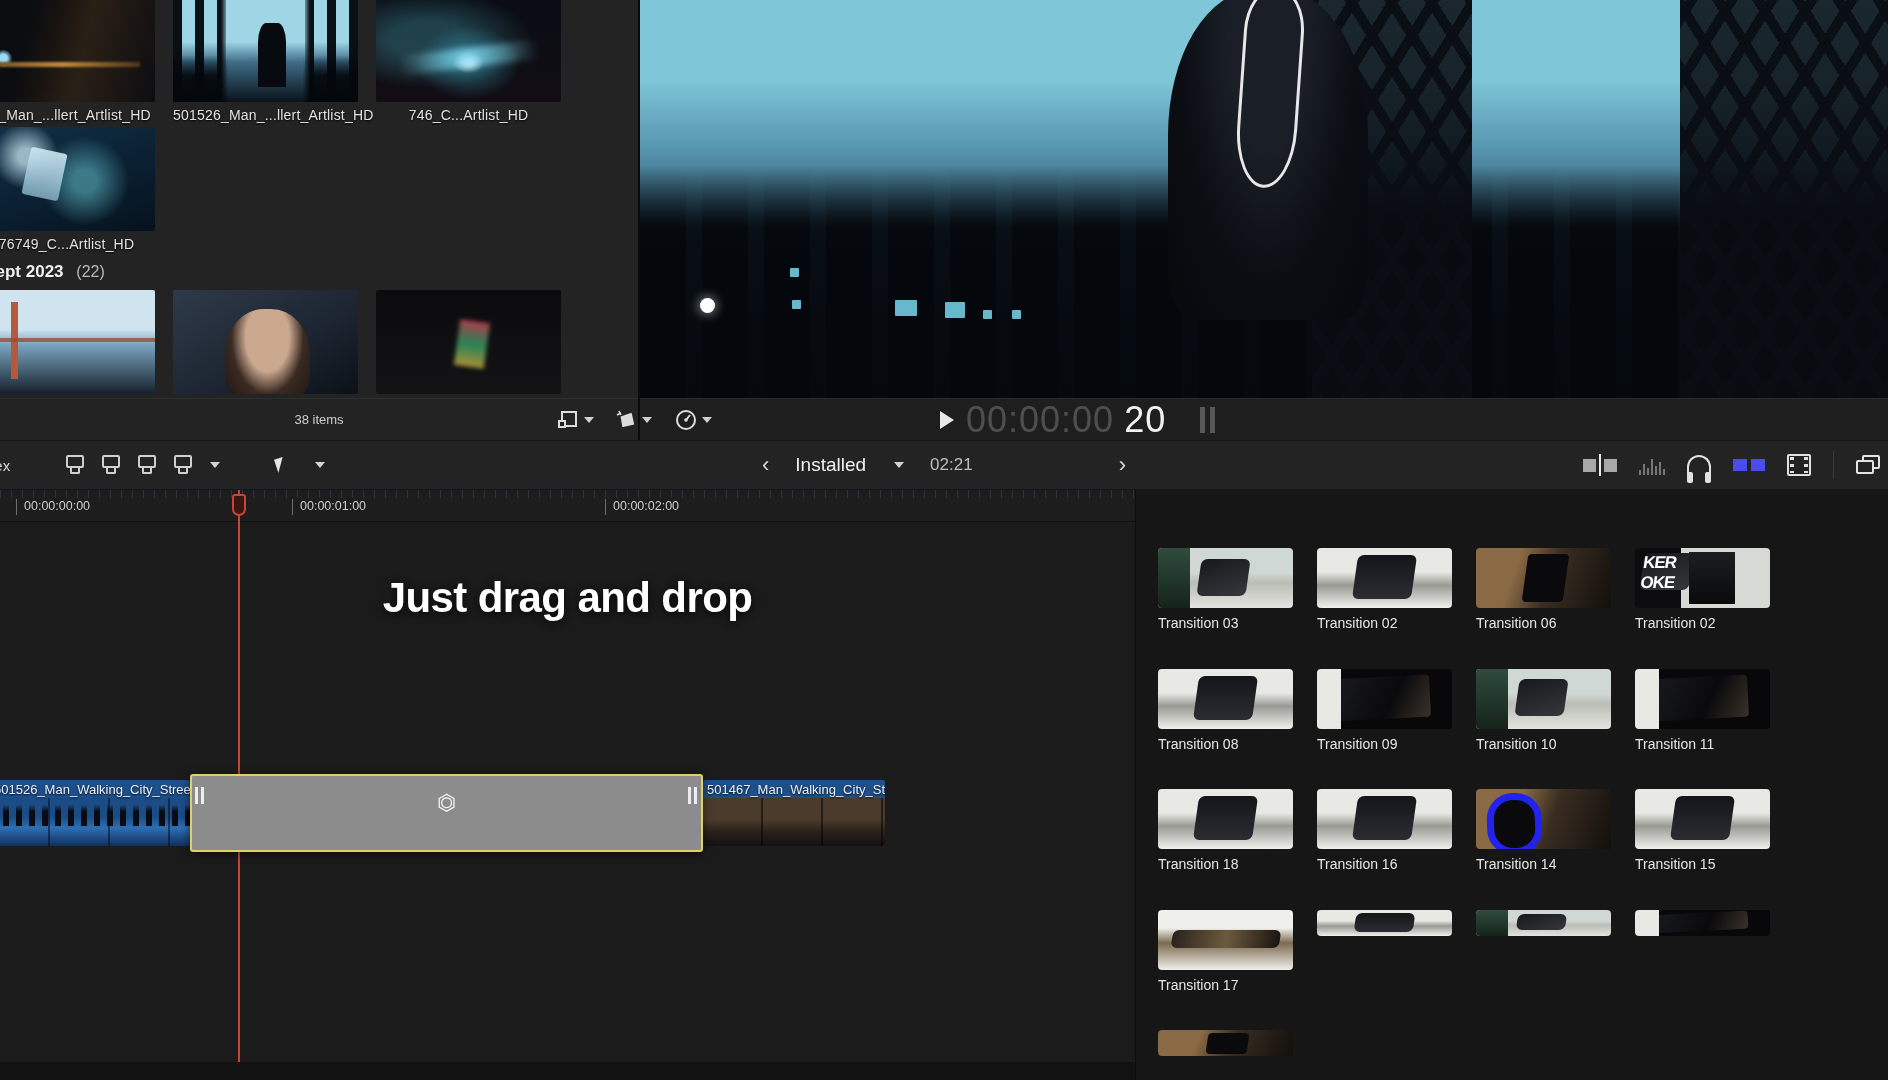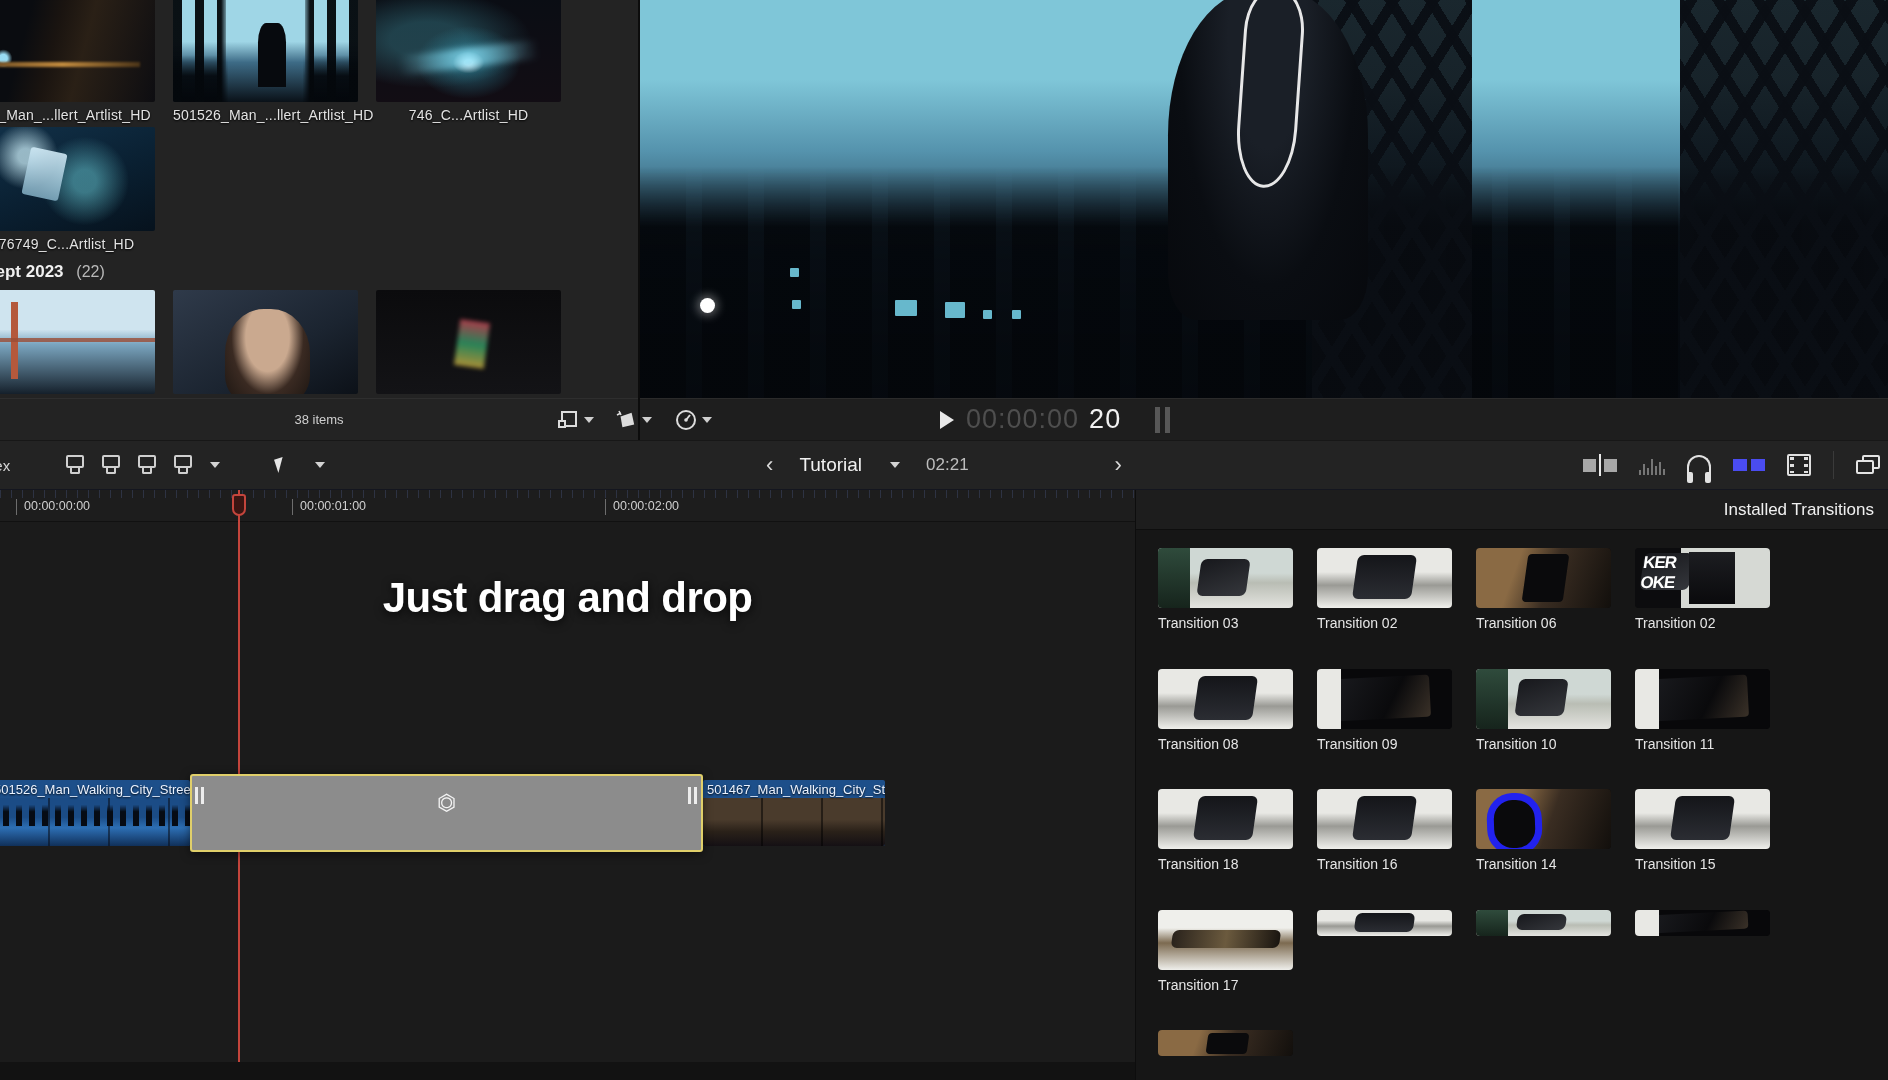--- a/index.html
+++ b/index.html
@@ -103,21 +103,21 @@
   
   #viewer-toolbar{
     position:absolute; left:640px; top:398px; right:0; height:42px;
     background:#1e1e1e; display:flex; align-items:center; border-top:1px solid #2b2b2b;
   }
   .vt-left{ display:flex; align-items:center; gap:4px; padding-left:-2px; margin-left:-3px;}
   .vt-btn{ display:flex; align-items:center; gap:4px; padding:2px 4px; cursor:pointer;}
   .caret{ width:0;height:0;border-left:5px solid transparent;border-right:5px solid transparent;
      border-top:6px solid #cfcfcf; }
   .vt-center{ position:absolute; left:300px; display:flex; align-items:center; gap:12px;}
-  .tc{ font-size:27px; letter-spacing:1px; font-family:"Liberation Sans",sans-serif; }
+  .tc{ font-size:36px; letter-spacing:1px; font-family:"Liberation Sans",sans-serif; }
   .tc .dim{ color:#4e4e4e; }
   .tc .on{ color:#f2f2f2; }
   .play-tri{ width:0;height:0;border-top:9px solid transparent;border-bottom:9px solid transparent;
      border-left:14px solid #e8e8e8;}
   .pausebars{ display:flex; gap:5px; margin-left:22px;}
   .pausebars i{ display:block; width:5px; height:26px; background:#575757;}
   
   #timeline-toolbar{
     position:absolute; left:0; top:440px; right:0; height:50px;
     background:#232323; display:flex; align-items:center;
@@ -375,21 +375,21 @@
         <i class="scr"></i>
         <i class="stem"></i>
       </span>
     <span class="mini-caret"></span>
     <span class="arrow-cursor"></span>
     <span class="mini-caret" style="margin-left:16px"></span>
   </div>
 
   <div class="tt-center">
     <span class="chev">‹</span>
-    <span class="tl-name">Tutorial</span>
+    <span class="tl-name">Installed</span>
     <span class="mini-caret" style="pointer-events:auto"></span>
     <span class="tl-dur">02:21</span>
     <span class="chev" style="margin-left:120px">›</span>
   </div>
 
   <div class="tt-right">
     <span class="snap">
         <b></b>
         <i></i>
         <b></b>
@@ -456,23 +456,20 @@
   </div>
 
   <div id="playhead" style="left:238px">
     <div class="head"></div>
   </div>
 
   <div id="timeline-bottomgap"></div>
 </div>
 
 <div id="transitions-panel">
-  <div id="tp-header">
-    <span class="ttl">Installed Transitions</span>
-  </div>
   <div id="tp-grid">
 
     <div class="tile">
       <div class="tn">
           <span class="skater"></span>
         </div>
       <div class="tl">Transition 03</div>
     </div>
     <div class="tile">
       <div class="tn">

